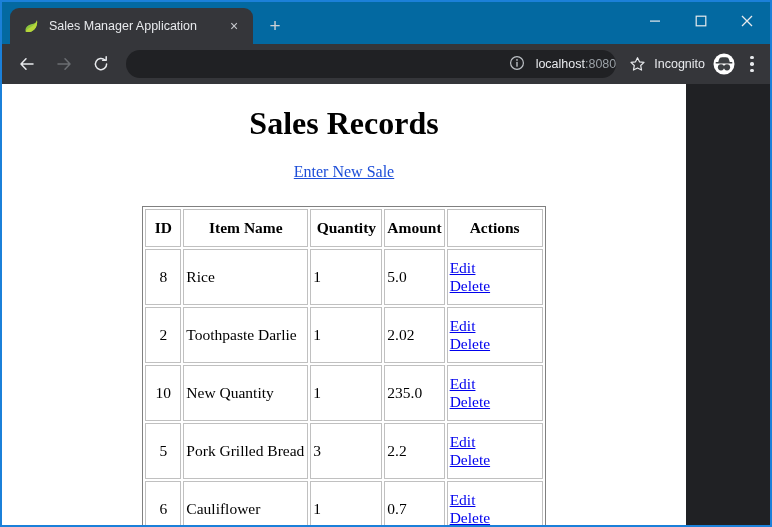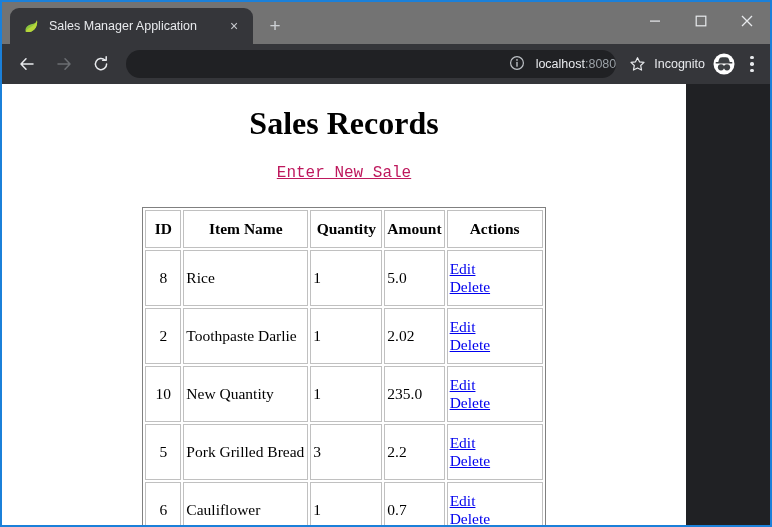--- a/index.html
+++ b/index.html
@@ -17,21 +17,21 @@
     border-right: 2px solid #1b80d9;
     border-bottom: 2px solid #1b80d9;
     border-top: 2px solid #1b80d9;
     overflow: hidden;
   }
 
   
   #tabstrip {
     position: absolute; left: 0; top: 0;
     width: 768px; height: 42px;
-    background: #737373;
+    background: #0369a1;
   }
   #tab {
     position: absolute;
     left: 8px; top: 6px;
     width: 243px; height: 36px;
     background: #35363a;
     border-radius: 9px 9px 0 0;
     display: flex; align-items: center;
   }
   #tab-favicon {
@@ -168,24 +168,24 @@
     font-size: 32px;
     font-weight: bold;
     color: #000;
     font-family: "Liberation Serif", serif;
   }
   #new-sale-wrap {
     text-align: center;
     margin-top: 21px;
   }
   #new-sale-link {
-    color: #be185d;
+    color: #1d4ed8;
     text-decoration: underline;
     font-size: 16px;
-    font-family: Liberation Mono, monospace;
+    font-family: Liberation Serif, serif;
   }
   #sales-table {
     margin: 25px auto 0 auto;
     border-collapse: separate;
     border-spacing: 2px;
     border: 1px solid #808080;
     font-family: "Liberation Serif", serif;
     font-size: 15.5px;
     color: #000;
   }

